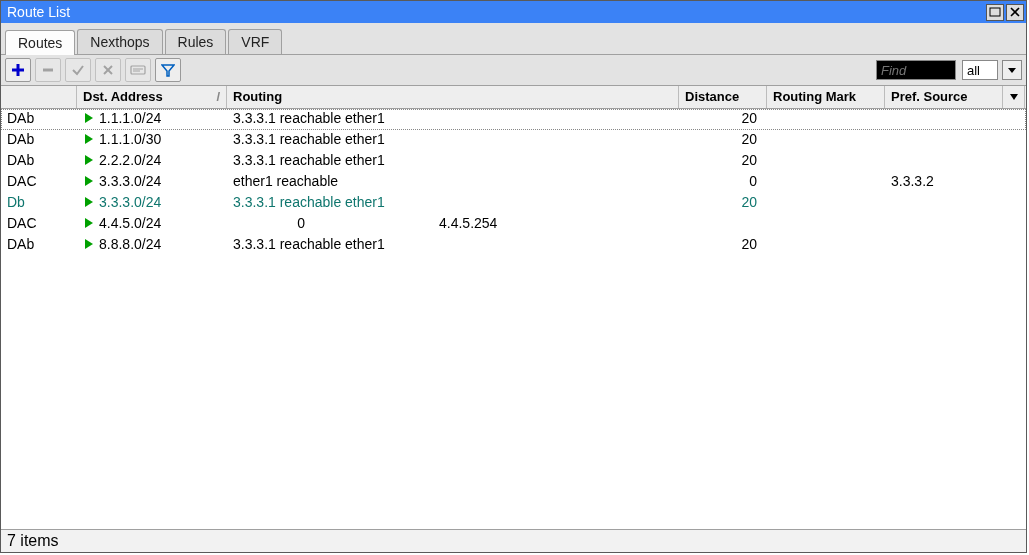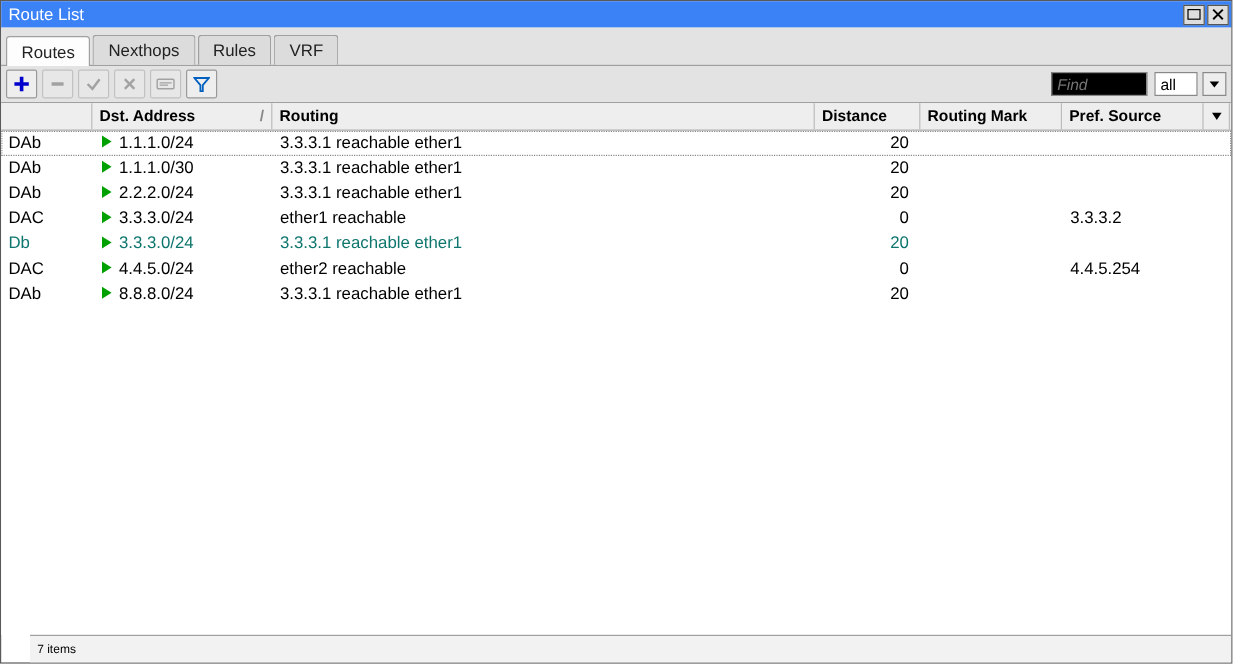--- a/index.html
+++ b/index.html
@@ -167,21 +167,20 @@
   .tbody {
     flex: 1;
     overflow: auto;
     background: #fff;
   }
   .trow {
     height: 20px;
     display: flex;
     font-size: 14px;
     color: #000;
-    justify-content: space-between;
   }
   .trow.blue { color: #0f766e; }
   .tcell {
     box-sizing: border-box;
     padding: 1px 6px 0 6px;
     overflow: hidden;
     white-space: nowrap;
   }
   .tcell.col-dist { text-align: right; padding-right: 10px; }
   .dstwrap { display:flex; align-items:center; gap:6px; }
@@ -195,23 +194,22 @@
   .rowborder { border-bottom: 1px dotted transparent; }
   .trow:first-child { outline: 1px dotted #888; outline-offset: -1px; }
   
   .statusbar {
     height: 22px;
     border-top: 1px solid #a0a0a0;
     background: #f2f2f2;
     display: flex;
     align-items: center;
     padding: 0 6px;
-    font-size: 10px;
+    font-size: 16px;
     flex: 0 0 auto;
-    margin-left: 24px;
   }
 </style>
 </head>
 <body>
 
 <div class="window">
 
   <div class="titlebar">
     <span class="title">Route List</span>
     <div class="winbtn">
@@ -370,21 +368,20 @@
         <div class="tcell col-menu"></div>
       </div>
       <div class="trow rowborder">
         <div class="tcell col-flags">DAC</div>
         <div class="tcell col-dst">
           <span class="dstwrap">
             <span class="tri"></span>
             <span>4.4.5.0/24</span>
           </span>
         </div>
-        <div class="tcell col-gw">ether2 reachable</div>
         <div class="tcell col-dist">0</div>
         <div class="tcell col-rmark"></div>
         <div class="tcell col-psrc">4.4.5.254</div>
         <div class="tcell col-menu"></div>
       </div>
       <div class="trow rowborder">
         <div class="tcell col-flags">DAb</div>
         <div class="tcell col-dst">
           <span class="dstwrap">
             <span class="tri"></span>

